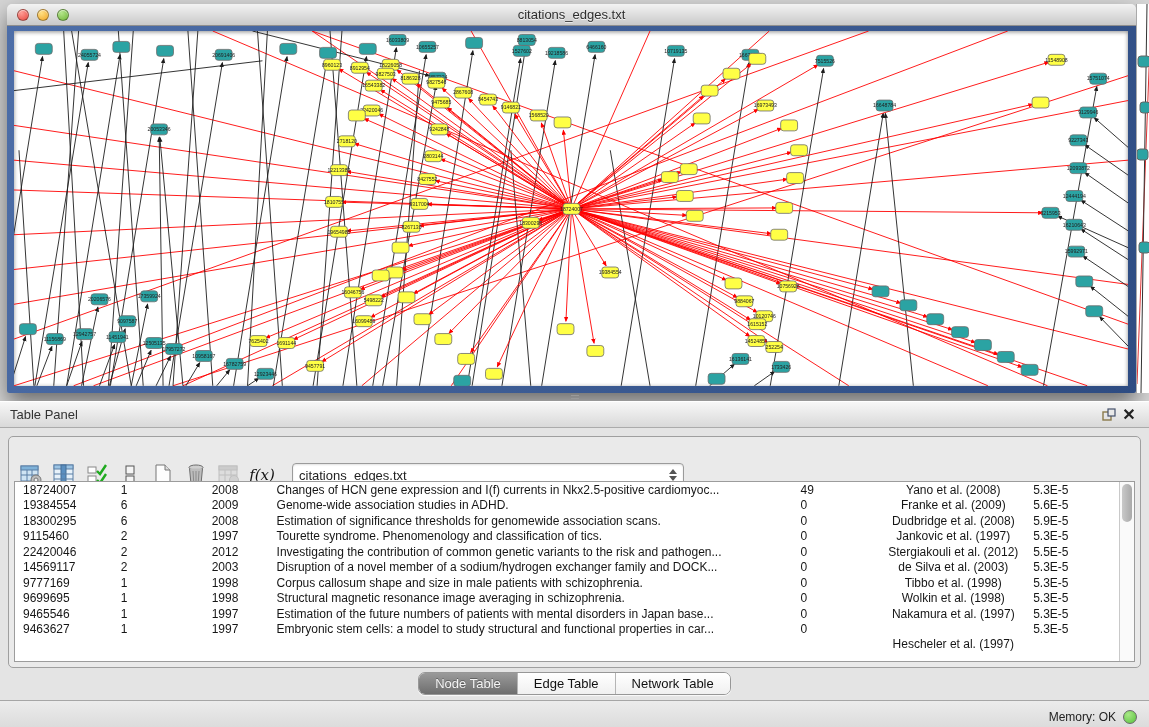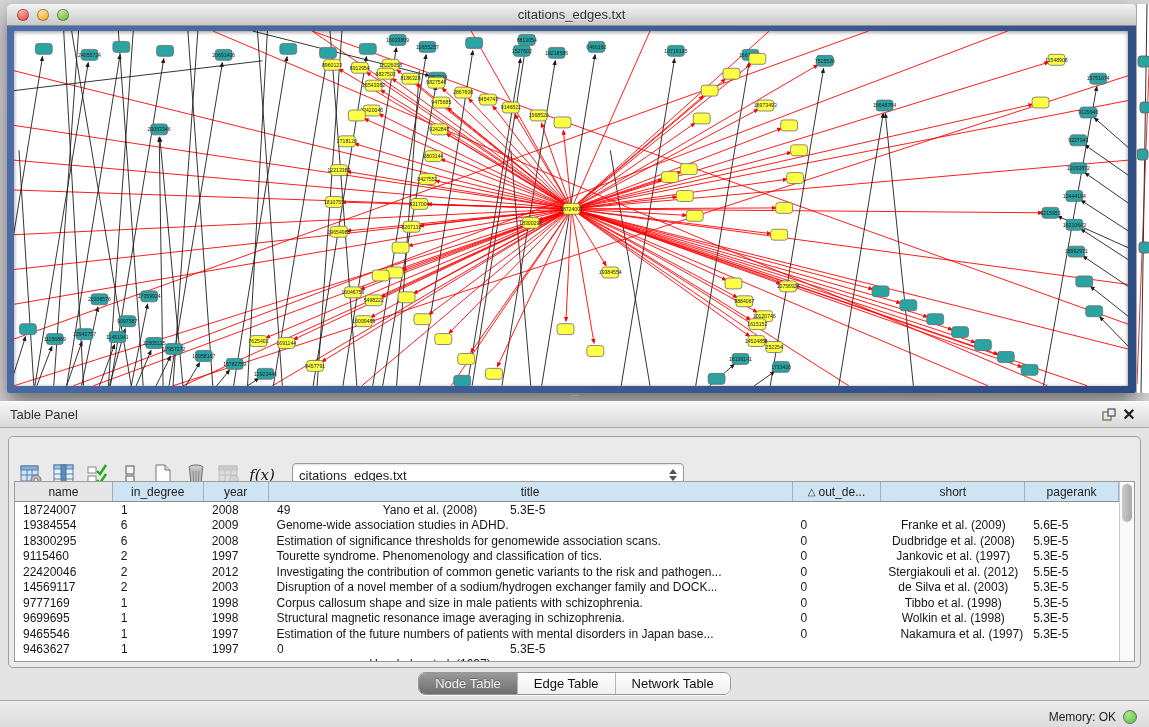--- a/index.html
+++ b/index.html
@@ -832,49 +832,26 @@
         <span class="combo-label">citations_edges.txt</span>
         <span class="combo-arrows">
           <span class="tri-up"></span>
             <span class="tri-dn"></span>
         </span>
       </div>
     </div>
 
     <div class="tbl-wrap">
       <div class="tbl">
-        <div class="tbl-head" id="tbl-head">
-            <div class="th gray" style="width: 98px;">
-              <span>name</span>
-            </div>
-            <div class="th" style="width: 91px;">
-              <span>in_degree</span>
-            </div>
-            <div class="th" style="width: 65px;">
-              <span>year</span>
-            </div>
-            <div class="th" style="width: 525px;">
-              <span>title</span>
-            </div>
-            <div class="th" style="width: 89px;">
-              <span class="sort-tri">△</span>
-              <span>out_de...</span>
-            </div>
-            <div class="th" style="width: 144px;">
-              <span>short</span>
-            </div>
-            <div class="th" style="width: 94px;">
-              <span>pagerank</span>
-            </div>
-          </div>
         <div id="tbl-body">
             <div class="tr">
               <div class="td" style="width: 98px;">18724007</div>
               <div class="td" style="width: 91px;">1</div>
               <div class="td" style="width: 65px;">2008</div>
+              <div class="td" style="width: 525px;">Changes of HCN gene expression and I(f) currents in Nkx2.5-positive cardiomyoc...</div>
               <div class="td" style="width: 89px;">49</div>
               <div class="td center" style="width: 144px;">Yano et al. (2008)</div>
               <div class="td" style="width: 94px;">5.3E-5</div>
             </div>
             <div class="tr">
               <div class="td" style="width: 98px;">19384554</div>
               <div class="td" style="width: 91px;">6</div>
               <div class="td" style="width: 65px;">2009</div>
               <div class="td" style="width: 525px;">Genome-wide association studies in ADHD.</div>
               <div class="td" style="width: 89px;">0</div>
@@ -934,27 +911,28 @@
               <div class="td" style="width: 89px;">0</div>
               <div class="td center" style="width: 144px;">Wolkin et al. (1998)</div>
               <div class="td" style="width: 94px;">5.3E-5</div>
             </div>
             <div class="tr">
               <div class="td" style="width: 98px;">9465546</div>
               <div class="td" style="width: 91px;">1</div>
               <div class="td" style="width: 65px;">1997</div>
               <div class="td" style="width: 525px;">Estimation of the future numbers of patients with mental disorders in Japan base...</div>
               <div class="td" style="width: 89px;">0</div>
-              <div class="td center" style="width: 144px; text-align: right;">Nakamura et al. (1997)</div>
+              <div class="td center" style="width: 144px;">Nakamura et al. (1997)</div>
               <div class="td" style="width: 94px;">5.3E-5</div>
             </div>
             <div class="tr">
               <div class="td" style="width: 98px;">9463627</div>
               <div class="td" style="width: 91px;">1</div>
               <div class="td" style="width: 65px;">1997</div>
+              <div class="td" style="width: 525px;">Embryonic stem cells: a model to study structural and functional properties in car...</div>
               <div class="td" style="width: 89px;">0</div>
               <div class="td center" style="width: 144px; margin-top: 29px;">Hescheler et al. (1997)</div>
               <div class="td" style="width: 94px;">5.3E-5</div>
             </div>
           </div>
       </div>
       <div class="vscroll">
         <div class="vthumb"></div>
       </div>
     </div>

